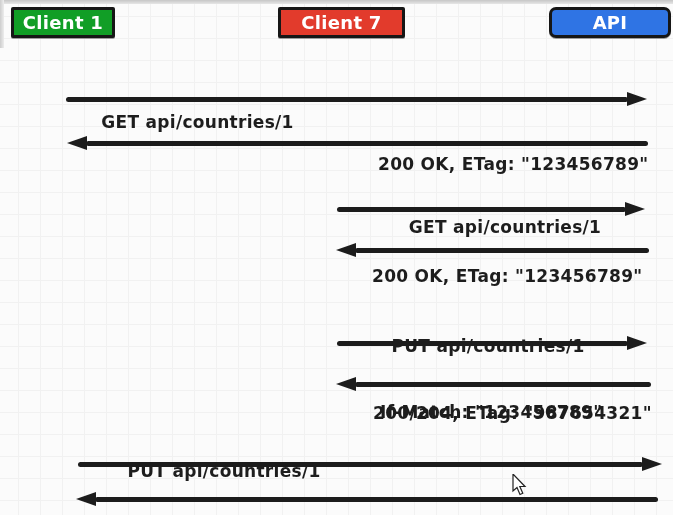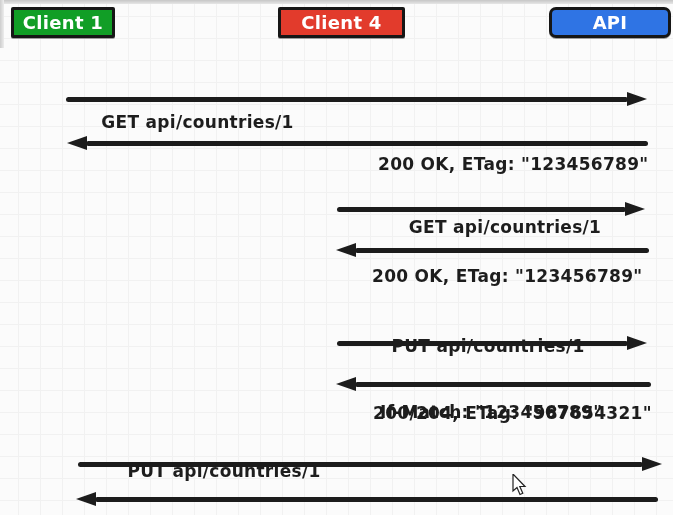--- a/index.html
+++ b/index.html
@@ -83,21 +83,21 @@
 
 <div class="canvas">
 
   <div class="edge-top"></div>
   <div class="edge-left"></div>
 
   <div class="actor actor-1" style="background-color: rgb(17, 158, 38);">
     <span>Client 1</span>
   </div>
   <div class="actor actor-2" style="background-color: rgb(226, 59, 44);">
-    <span>Client 4</span>
+    <span>Client 7</span>
   </div>
   <div class="actor actor-3" style="background-color: rgb(47, 116, 228);">
     <span>API</span>
   </div>
 
   <div class="msg-label l1">
     <div>GET api/countries/1</div>
   </div>
   <div class="arrow head-right a1"></div>
 

